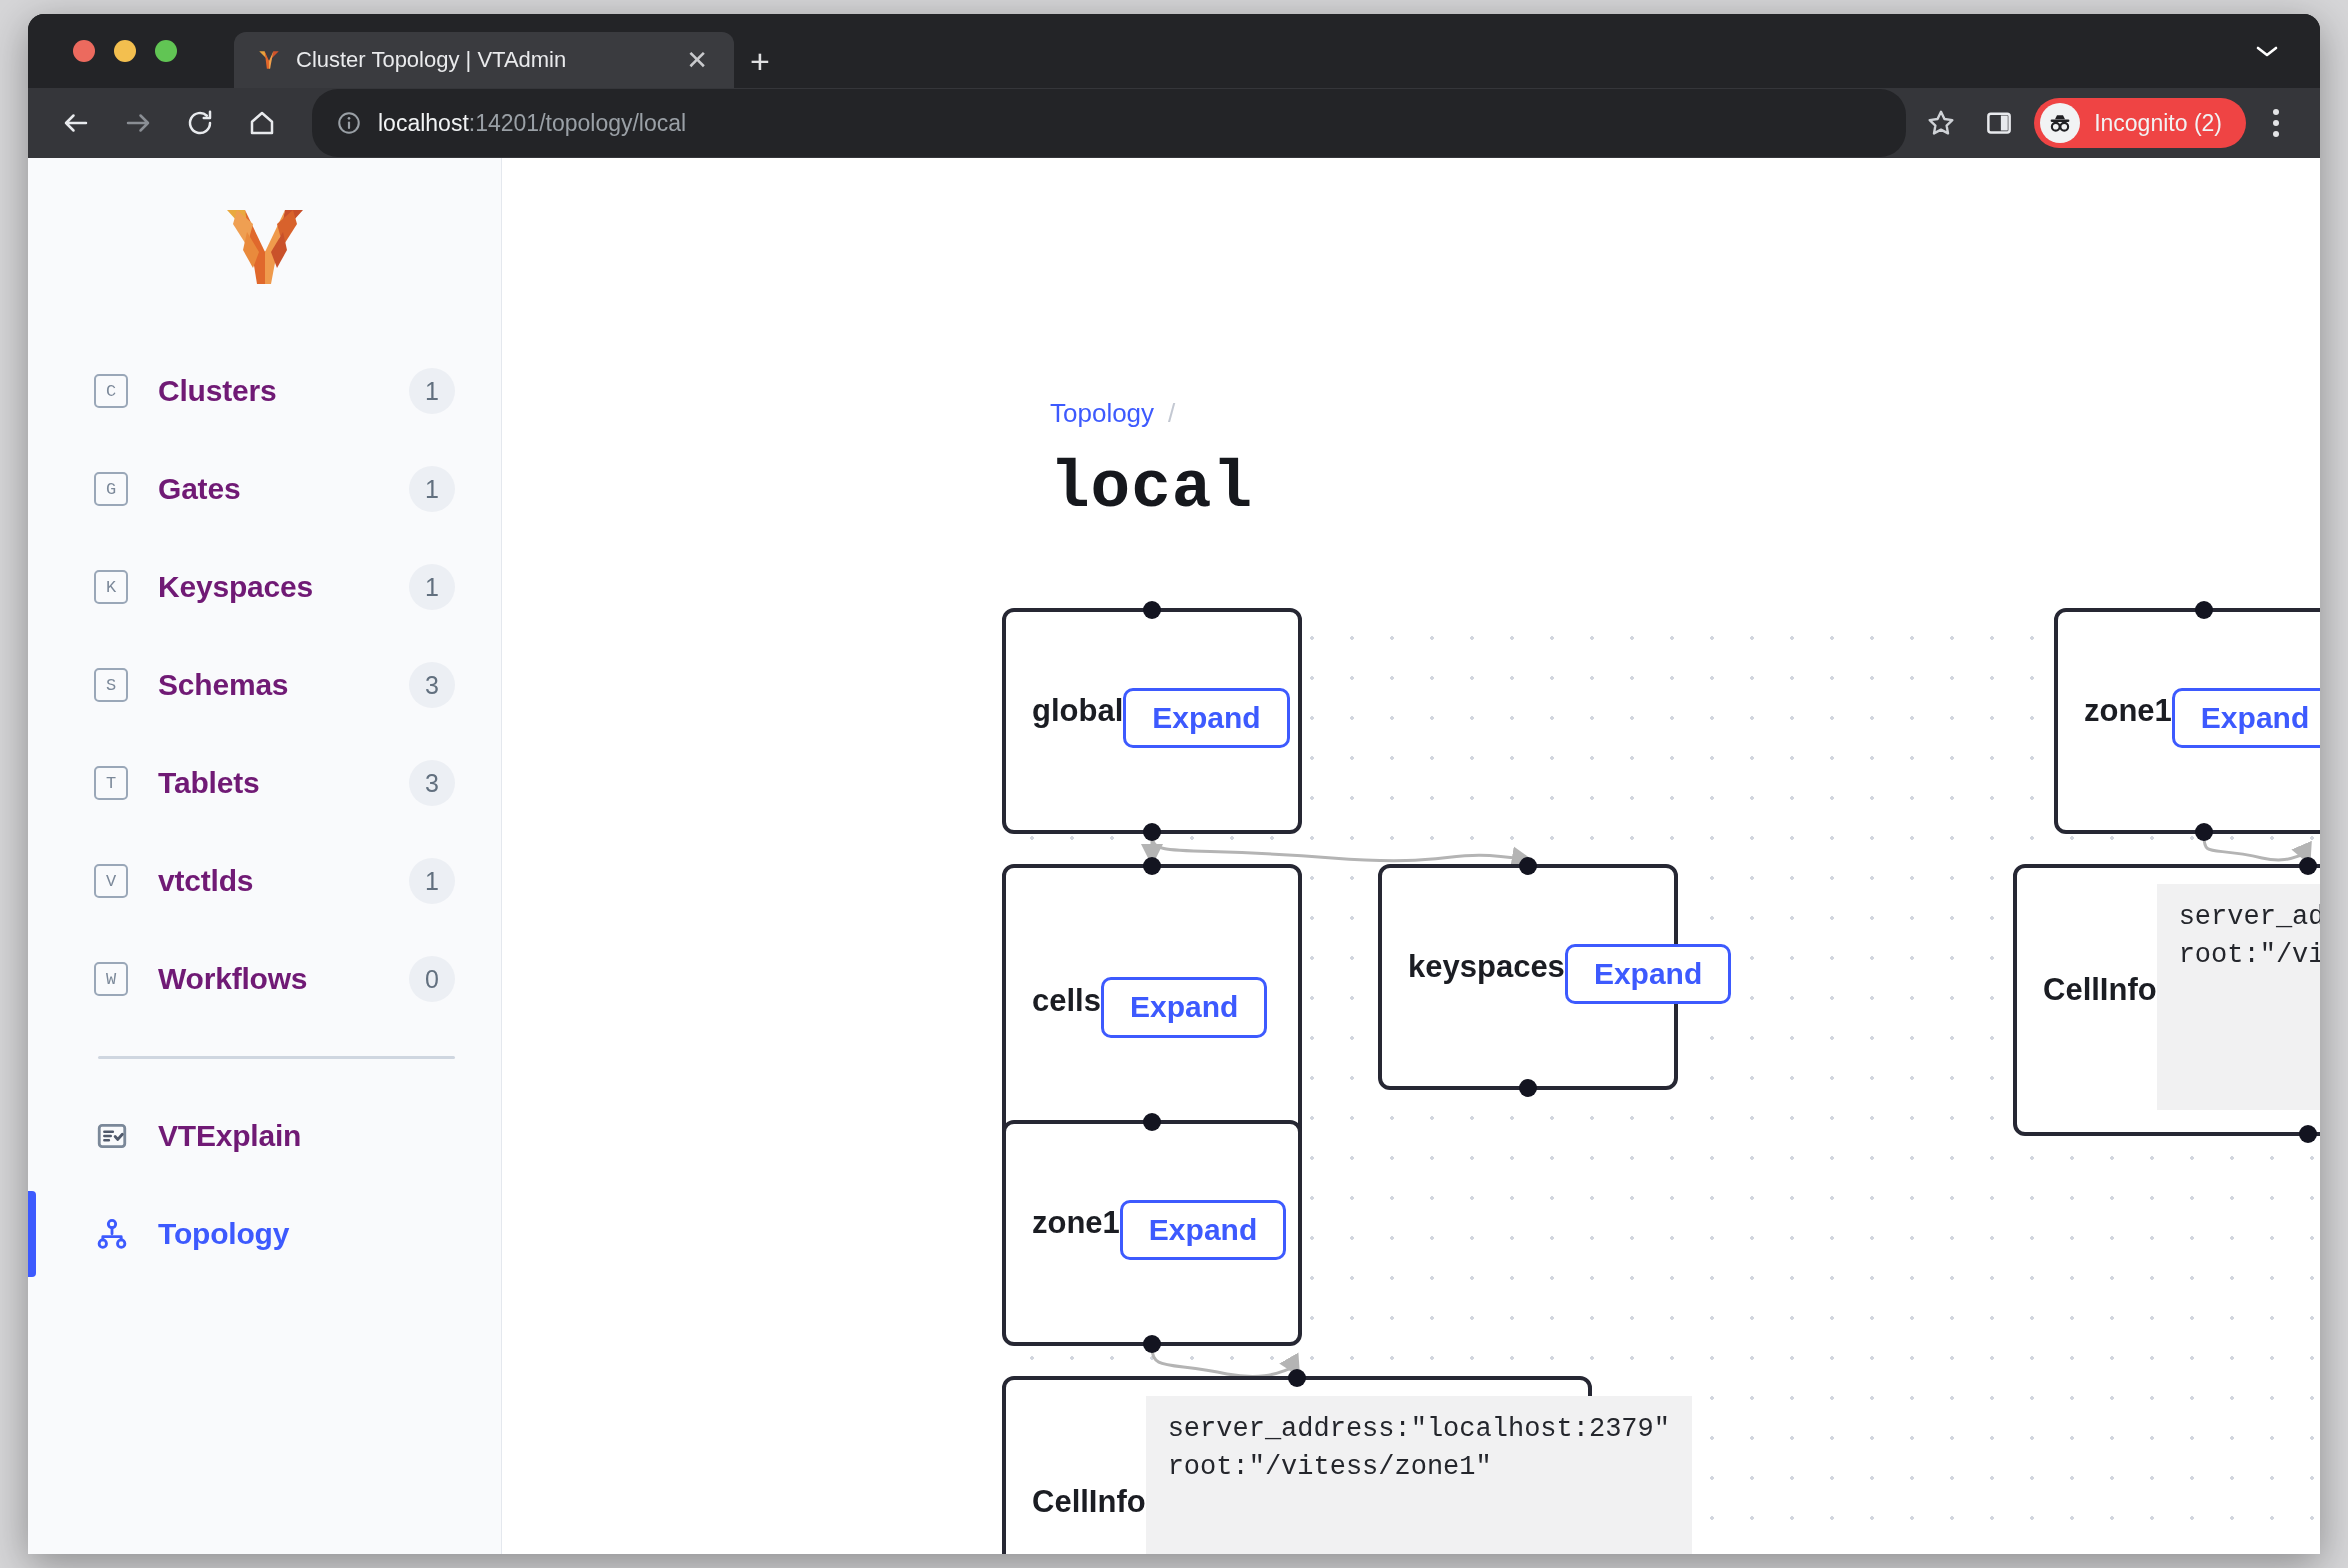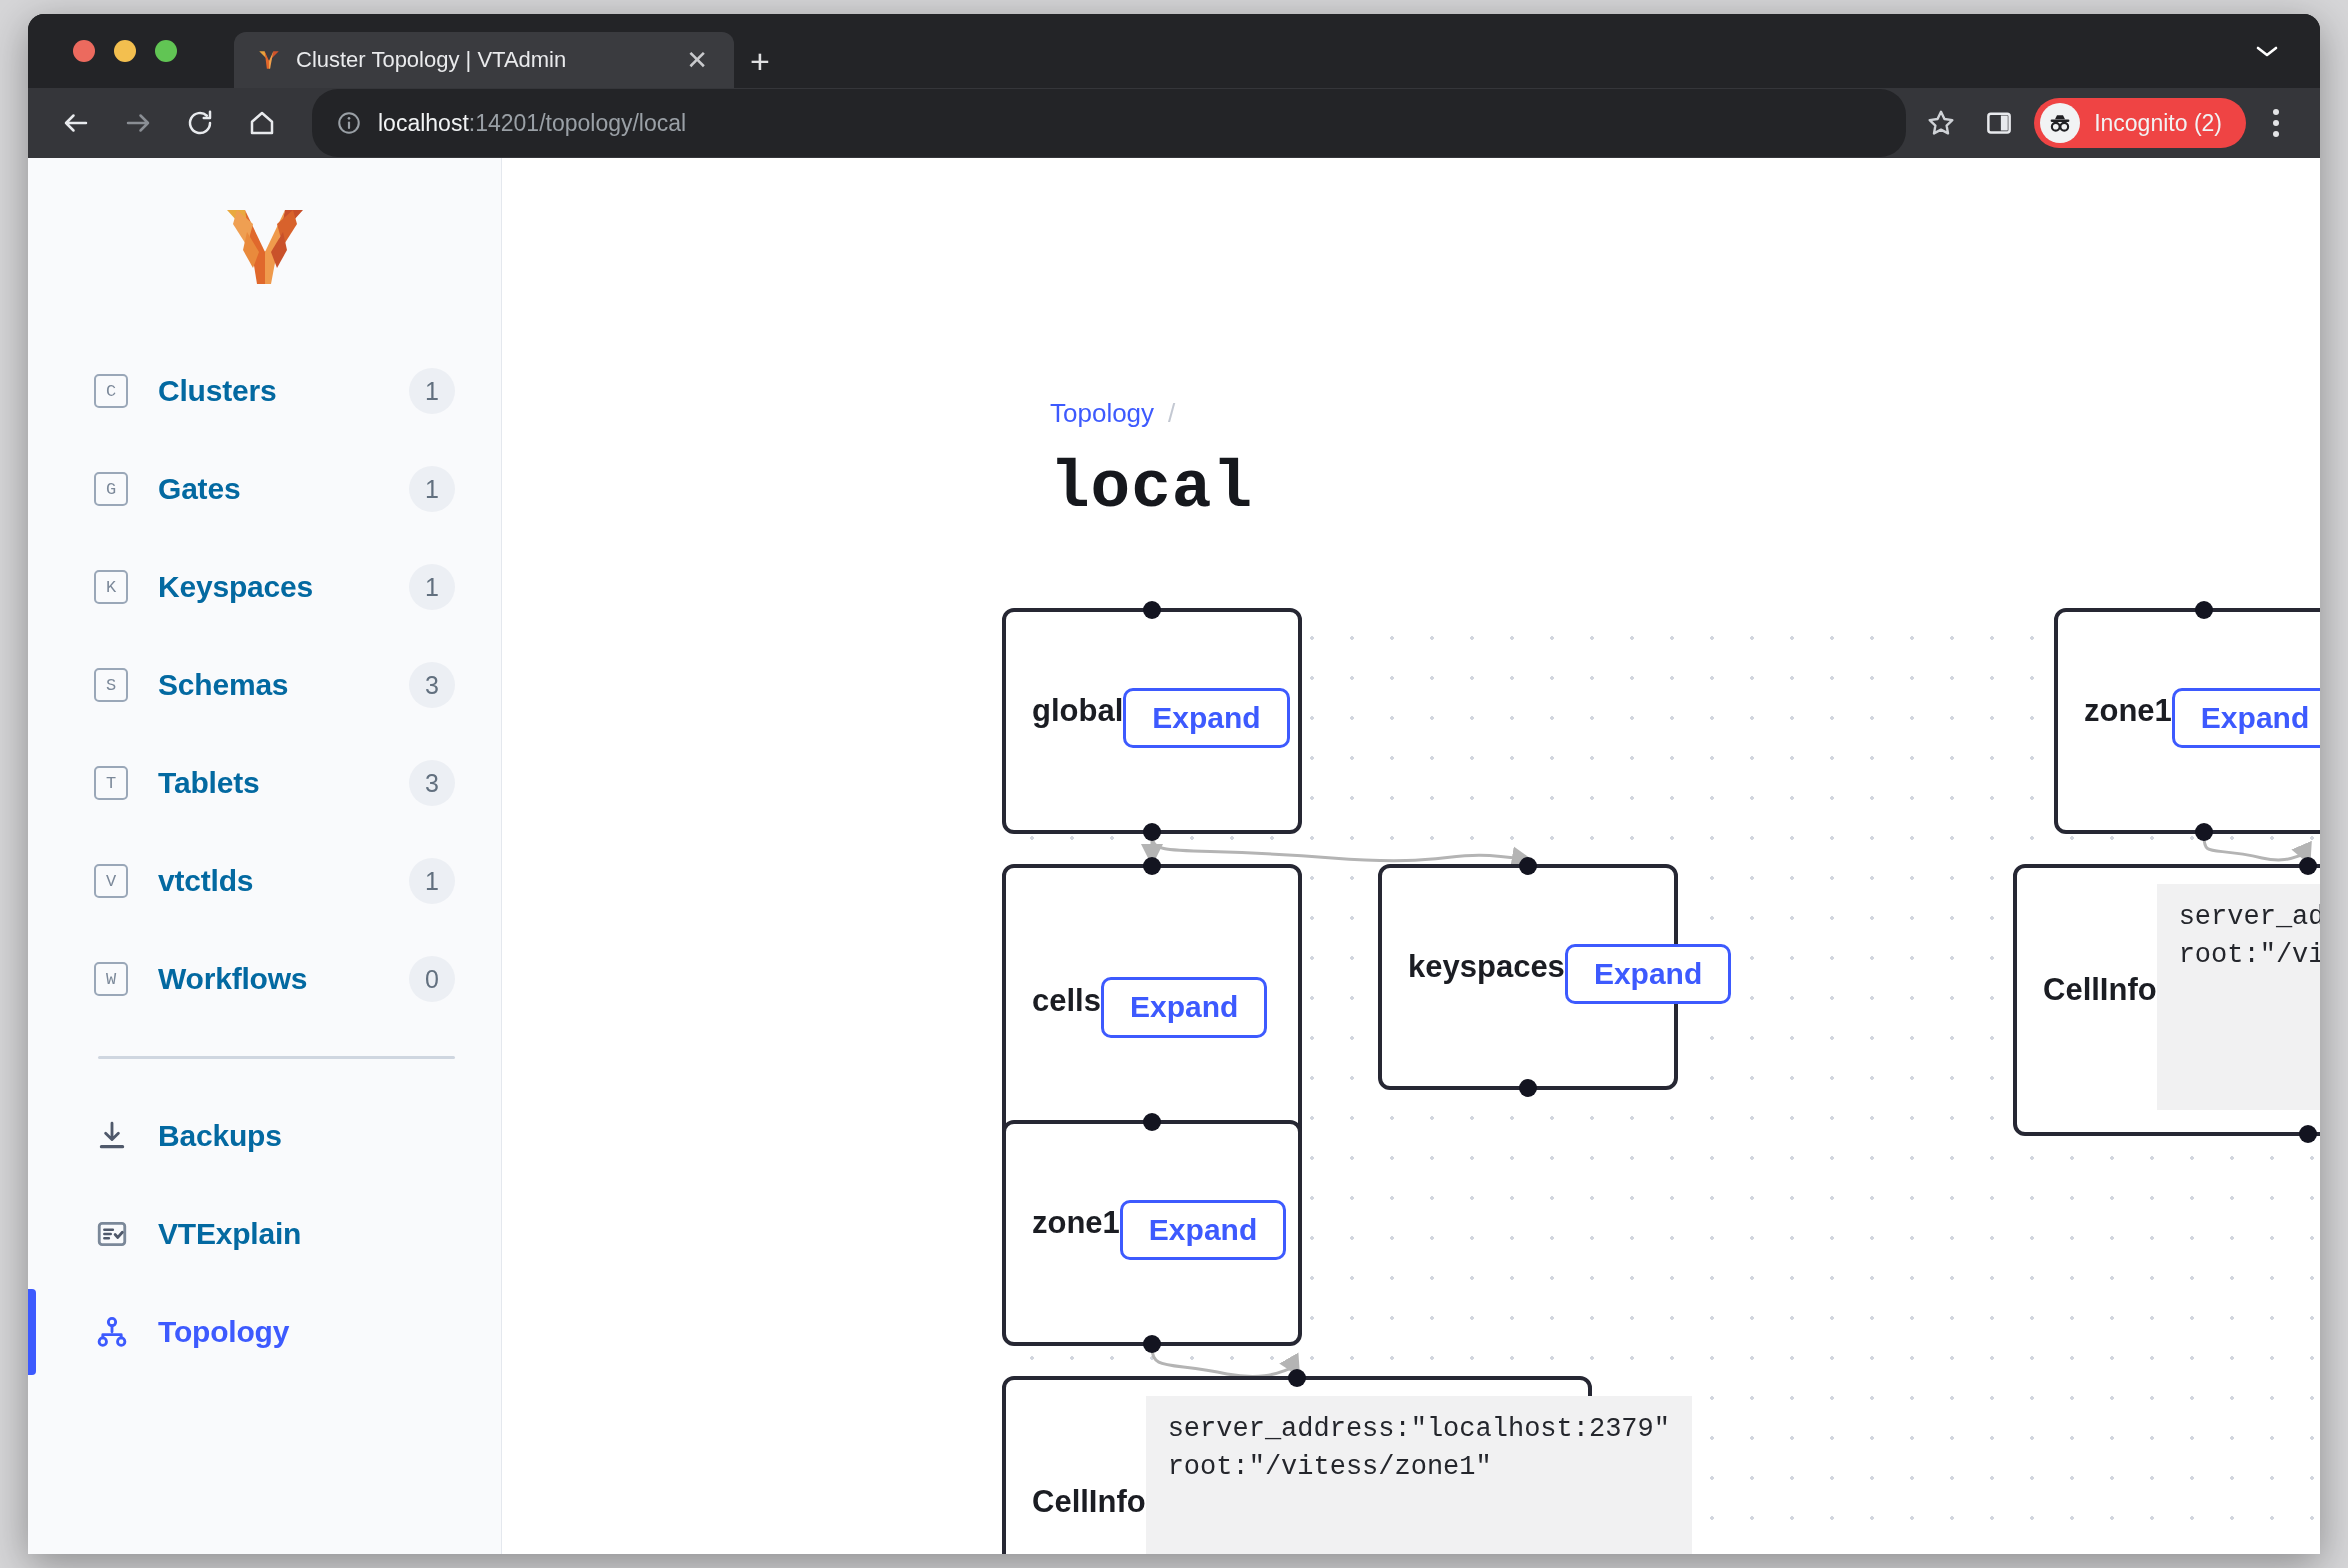--- a/index.html
+++ b/index.html
@@ -163,21 +163,21 @@
     border: 2px solid #9aa7b8;
     border-radius: 5px;
     display: flex; align-items: center; justify-content: center;
     font-size: 17px; color: #7b8899;
     font-family: "Liberation Mono", monospace;
     margin-right: 30px;
   }
   .nav-svg-icon { width: 36px; height: 36px; flex: 0 0 36px; margin-right: 28px; display:flex; align-items:center; justify-content:center;}
   .nav-label {
     flex: 1 1 auto;
-    font-size: 30px; font-weight: 700; color: #0369a1;
+    font-size: 30px; font-weight: 700; color: #701a75;
     letter-spacing: -.2px;
   }
   .navitem.active .nav-label { color: #3d5afe; }
   .nav-count {
     flex: 0 0 auto;
     min-width: 46px; height: 46px;
     border-radius: 23px;
     background: #eceff4;
     color: #62707f;
     font-size: 25px;
@@ -422,30 +422,20 @@
         </li>
       </ul>
 
       <div id="nav-divider"></div>
 
       <ul class="navlist">
         <li class="navitem">
           <span class="accent"></span>
           <span class="nav-svg-icon">
             <svg width="34" height="34" viewBox="0 0 24 24">
-              <path d="M12 3v11M7.5 10l4.5 4.5L16.5 10" fill="none" stroke="#50596b" stroke-width="2" stroke-linecap="round" stroke-linejoin="round"></path>
-              <path d="M4.5 19.5h15" stroke="#50596b" stroke-width="2.2" stroke-linecap="round"></path>
-            </svg>
-          </span>
-          <span class="nav-label">Backups</span>
-        </li>
-        <li class="navitem">
-          <span class="accent"></span>
-          <span class="nav-svg-icon">
-            <svg width="34" height="34" viewBox="0 0 24 24">
               <rect x="3" y="4.5" width="18" height="15" rx="2" fill="none" stroke="#7b8899" stroke-width="2"></rect>
               <path d="M6.6 9h6M6.6 12h4.5M6.6 15h3.2" stroke="#50596b" stroke-width="1.8" stroke-linecap="round"></path>
               <path d="M14.2 12.4l1.9 2 3.2-3.6" fill="none" stroke="#50596b" stroke-width="2" stroke-linecap="round" stroke-linejoin="round"></path>
             </svg>
           </span>
           <span class="nav-label">VTExplain</span>
         </li>
         <li class="navitem active">
           <span class="accent"></span>
           <span class="nav-svg-icon">

